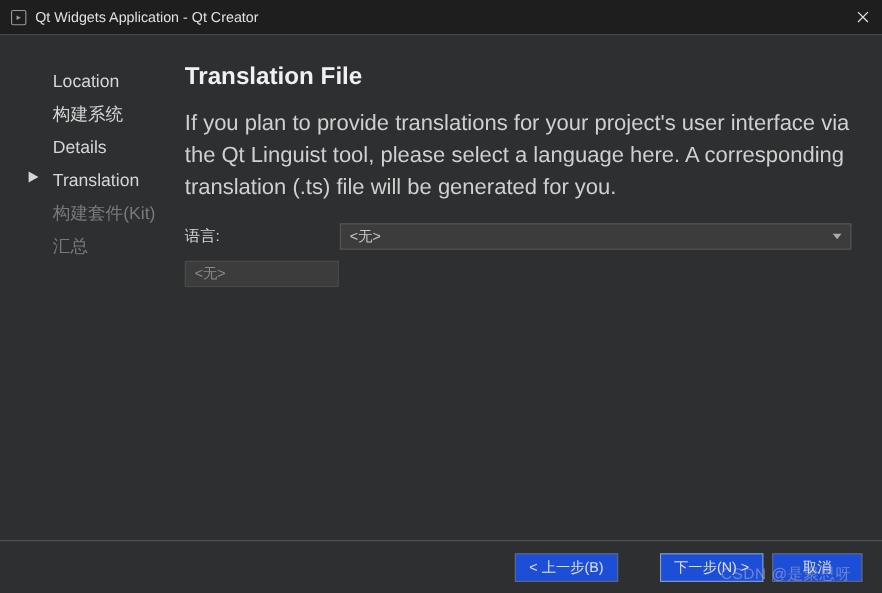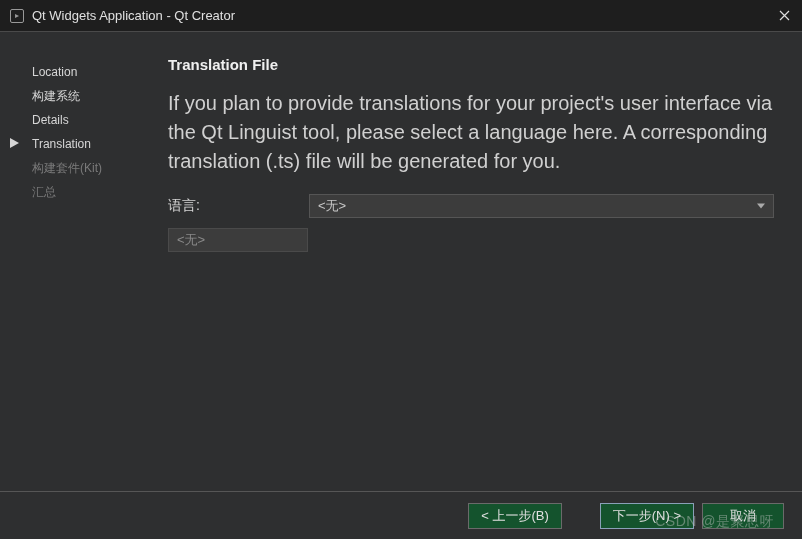--- a/index.html
+++ b/index.html
@@ -41,22 +41,22 @@
     }
     .titlebar .close-icon svg { stroke: #ddd; }
 
     .body-wrap {
       display: flex;
       padding: 10px 0 0 0;
       height: calc(100% - 32px - 48px);
     }
     .sidebar {
       width: 158px;
-      padding: 18px 10px 0 4px;
-      font-size: 12px;
+      padding: 18px 10px 0 20px;
+      font-size: 16px;
     }
     .side-item {
       padding: 3px 0 3px 28px;
       position: relative;
       color: #d6d6d6;
       line-height: 1.5;
       white-space: nowrap;
     }
     .side-item.disabled { color: #7a7a7a; }
     .side-item.current::before {
@@ -67,21 +67,21 @@
       border-top: 5px solid transparent;
       border-bottom: 5px solid transparent;
       border-left: 9px solid #d6d6d6;
     }
 
     .main {
       flex: 1;
       padding: 14px 28px 0 10px;
     }
     .heading {
-      font-size: 15px;
+      font-size: 22px;
       font-weight: 600;
       color: #f0f0f0;
       margin-bottom: 16px;
     }
     .desc {
       font-size: 20px;
       color: #d0d0d0;
       line-height: 1.45;
       margin-bottom: 18px;
     }
@@ -138,21 +138,21 @@
       justify-content: flex-end;
       align-items: center;
       gap: 8px;
       padding: 0 18px;
       background: #2e2f30;
     }
     .btn {
       height: 26px;
       min-width: 82px;
       padding: 0 12px;
-      background: #14532d;
+      background: #1d4ed8;
       border: 1px solid #6a6a6a;
       color: #e0e0e0;
       font-size: 13px;
       display: flex;
       align-items: center;
       justify-content: center;
       cursor: pointer;
     }
     .btn.default {
       border-color: #8aa0b8;

